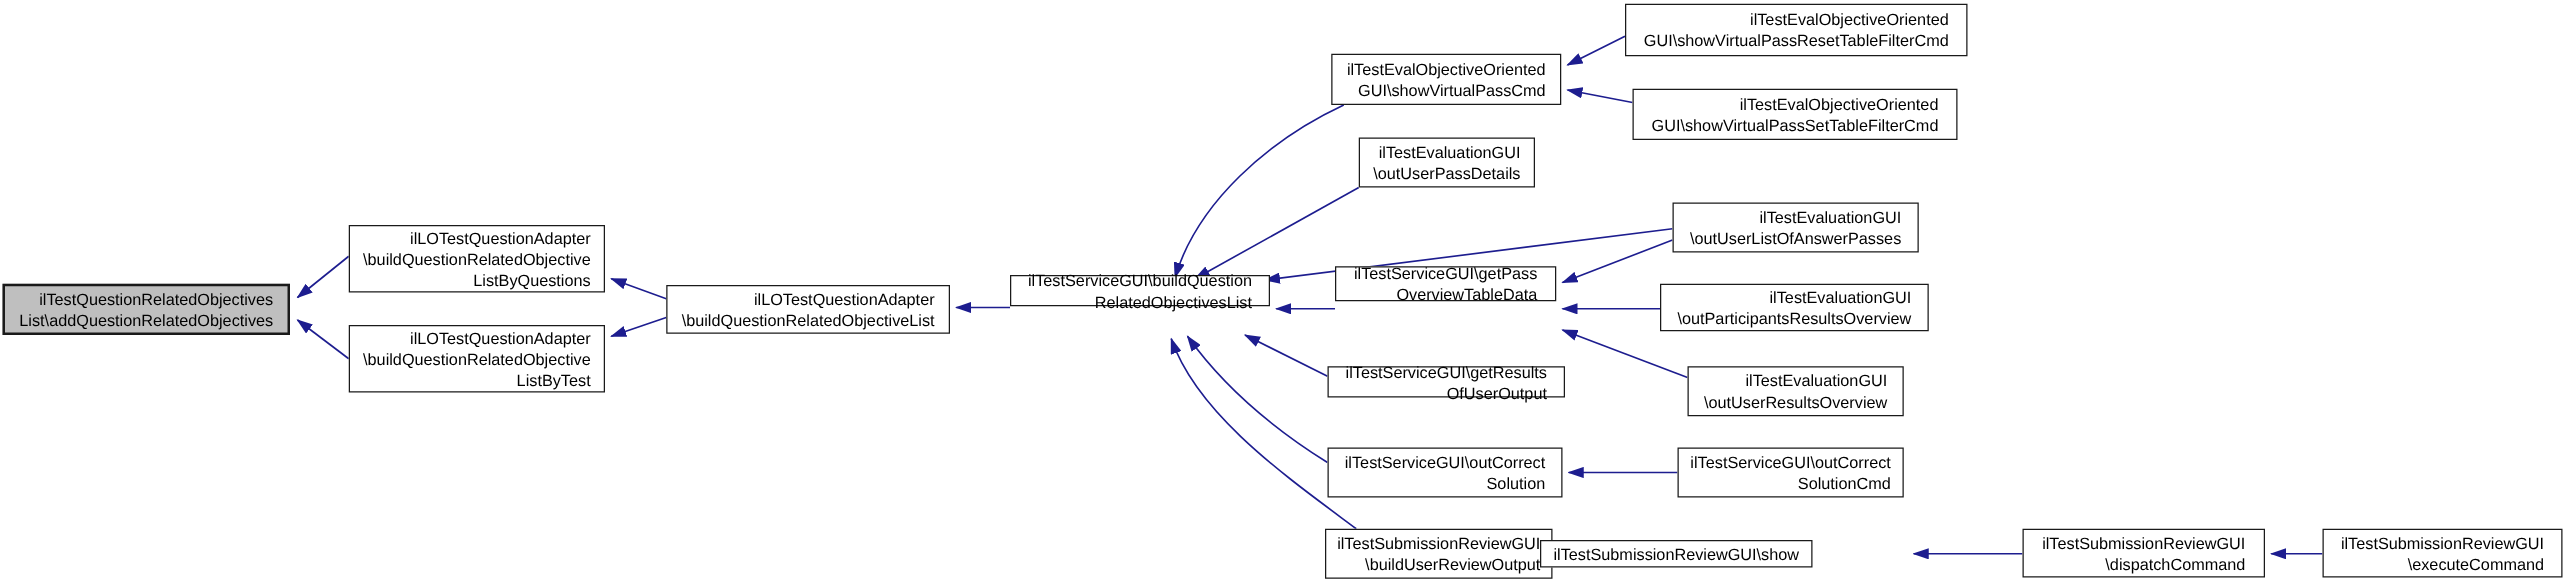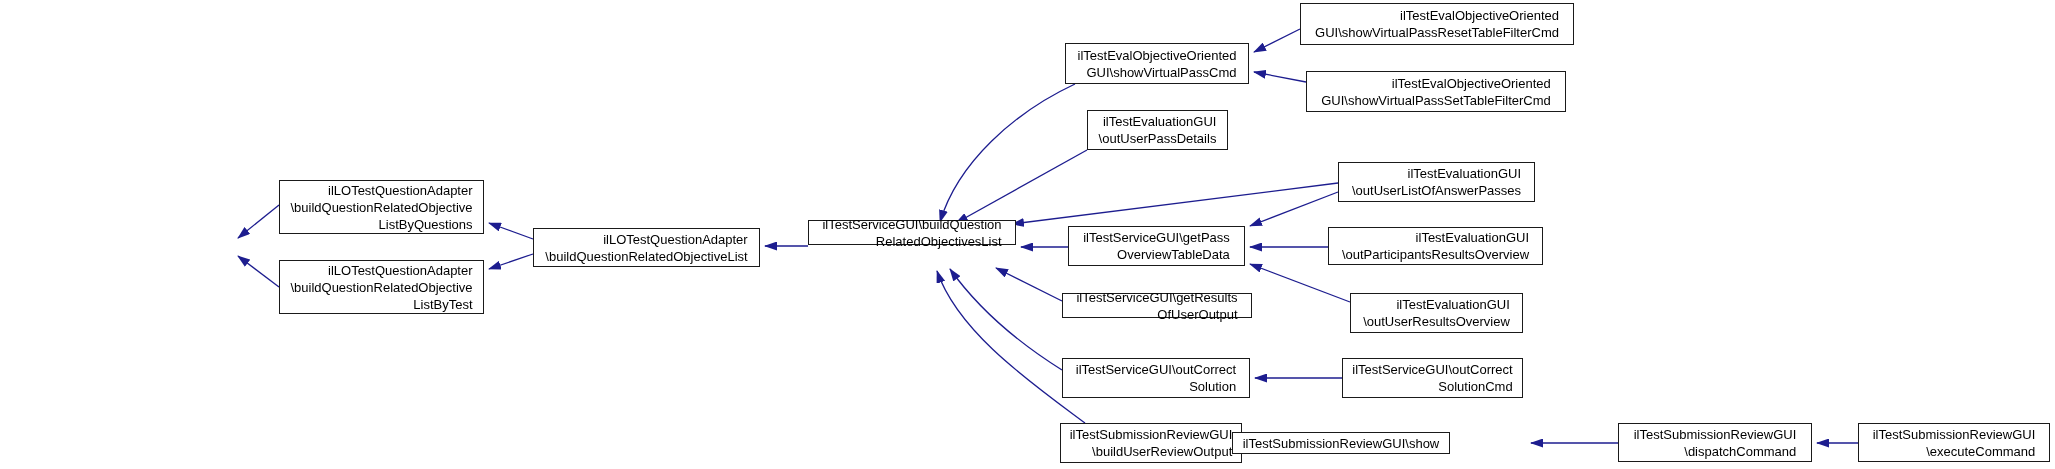--- a/index.html
+++ b/index.html
@@ -82,41 +82,43 @@
       <path marker-end="url(#arrow)" d="M 1338 192 L 1250 226"></path>
       <path marker-end="url(#arrow)" d="M 1328 247 L 1250 247"></path>
       <path marker-end="url(#arrow)" d="M 1350 302 L 1250 264"></path>
       <path marker-end="url(#arrow)" d="M 1342 378 L 1255 378"></path>
       <path marker-end="url(#arrow)" d="M 1308 443 L 1247 443"></path>
       <path marker-end="url(#arrow)" d="M 1618 443 L 1531 443"></path>
       <path marker-end="url(#arrow)" d="M 1858 443 L 1817 443"></path>
     </g>
   </svg>
 
+  <div class="node hl" style="left:2px;    top:227px; width:230px; height:41px">ilTestQuestionRelatedObjectives
+List\addQuestionRelatedObjectives</div>
   <div class="node" style="left:279px;  top:180px; width:205px; height:54px">ilLOTestQuestionAdapter
 \buildQuestionRelatedObjective
 ListByQuestions</div>
   <div class="node" style="left:279px;  top:260px; width:205px; height:54px">ilLOTestQuestionAdapter
 \buildQuestionRelatedObjective
 ListByTest</div>
   <div class="node" style="left:533px;  top:228px; width:227px; height:39px">ilLOTestQuestionAdapter
 \buildQuestionRelatedObjectiveList</div>
   <div class="node" style="left:808px;  top:220px; width:208px; height:25px">ilTestServiceGUI\buildQuestion
 RelatedObjectivesList</div>
   <div class="node" style="left:1065px; top:43px;  width:184px; height:41px">ilTestEvalObjectiveOriented
 GUI\showVirtualPassCmd</div>
   <div class="node" style="left:1300px; top:3px; width:274px; height:42px">ilTestEvalObjectiveOriented
 GUI\showVirtualPassResetTableFilterCmd</div>
   <div class="node" style="left:1306px; top:71px; width:260px; height:41px">ilTestEvalObjectiveOriented
 GUI\showVirtualPassSetTableFilterCmd</div>
   <div class="node" style="left:1087px; top:110px; width:141px; height:40px">ilTestEvaluationGUI
 \outUserPassDetails</div>
   <div class="node" style="left:1338px; top:162px; width:197px; height:40px">ilTestEvaluationGUI
 \outUserListOfAnswerPasses</div>
-  <div class="node" style="left:1068px; top:226px; width:177px; height:40px">ilTestServiceGUI\getPass
+  <div class="node" style="left:1068px; top:213px; width:177px; height:28px">ilTestServiceGUI\getPass
 OverviewTableData</div>
   <div class="node" style="left:1328px; top:227px; width:215px; height:38px">ilTestEvaluationGUI
 \outParticipantsResultsOverview</div>
   <div class="node" style="left:1062px; top:293px; width:190px; height:25px">ilTestServiceGUI\getResults
 OfUserOutput</div>
   <div class="node" style="left:1350px; top:293px; width:173px; height:40px">ilTestEvaluationGUI
 \outUserResultsOverview</div>
   <div class="node" style="left:1062px; top:358px; width:188px; height:40px">ilTestServiceGUI\outCorrect
 Solution</div>
   <div class="node" style="left:1342px; top:358px; width:181px; height:40px">ilTestServiceGUI\outCorrect

